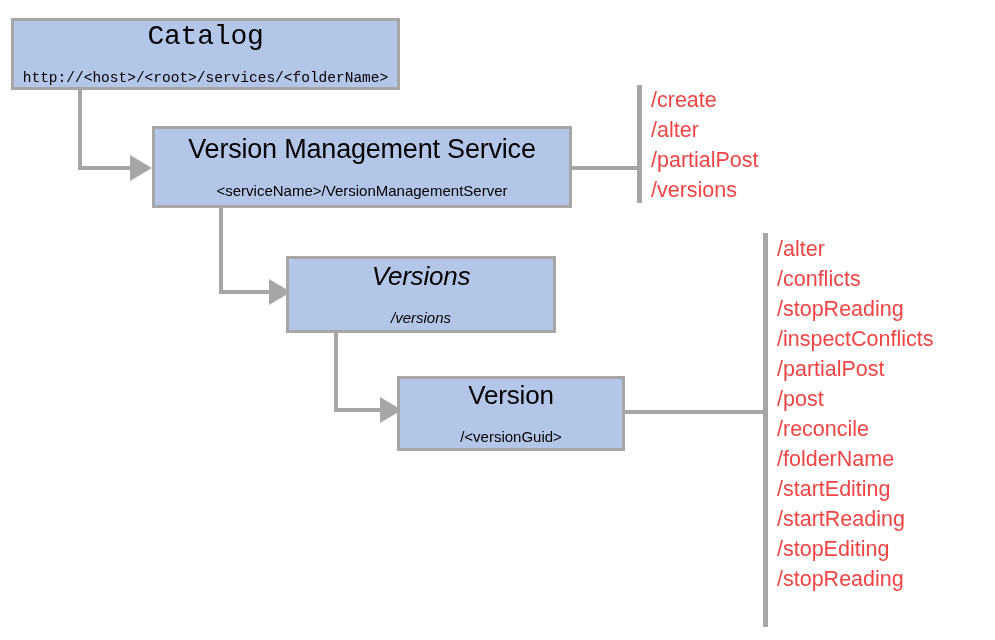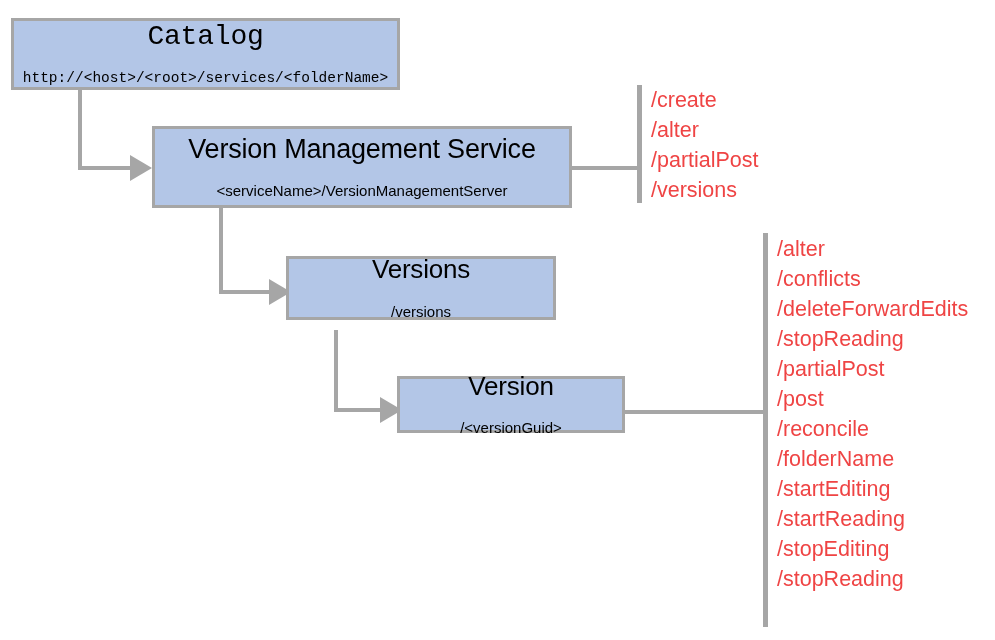--- a/index.html
+++ b/index.html
@@ -40,22 +40,22 @@
   }
   .node .subtitle {
     font-size: 15px;
     font-weight: normal;
     margin-top: 20px;
     white-space: nowrap;
   }
 
   #node-catalog   { left: 11px;  top: 18px;  width: 389px; height: 72px; font-family: Liberation Mono, monospace; }
   #node-vms       { left: 152px; top: 126px; width: 420px; height: 82px; text-align: center; }
-  #node-versions  { left: 286px; top: 256px; width: 270px; height: 64px; }
-  #node-version   { left: 397px; top: 376px; width: 228px; height: 57px; }
+  #node-versions  { left: 286px; top: 256px; width: 270px; height: 77px; font-style: italic; }
+  #node-version   { left: 397px; top: 376px; width: 228px; height: 75px; }
 
   #node-catalog .title   { font-size: 28px; }
   #node-vms .title       { font-size: 27px; }
   #node-versions .title  { font-size: 26px; }
   #node-version .title   { font-size: 26px; }
 
   #node-catalog .subtitle { font-size: 14.5px; }
   #node-vms .subtitle     { font-size: 15px; }
 
   
@@ -158,22 +158,22 @@
   <div class="ops" id="ops-service">
       <span class="op">/create</span>
       <span class="op">/alter</span>
       <span class="op">/partialPost</span>
       <span class="op">/versions</span>
     </div>
 
   <div class="ops" id="ops-version">
       <span class="op">/alter</span>
       <span class="op">/conflicts</span>
-      <span class="op">/deleteForwardEdits</span>
       <span class="op">/stopReading</span>
+      <span class="op">/inspectConflicts</span>
       <span class="op">/partialPost</span>
       <span class="op">/post</span>
       <span class="op">/reconcile</span>
       <span class="op">/folderName</span>
       <span class="op">/startEditing</span>
       <span class="op">/startReading</span>
       <span class="op">/stopEditing</span>
       <span class="op">/stopReading</span>
     </div>
 

